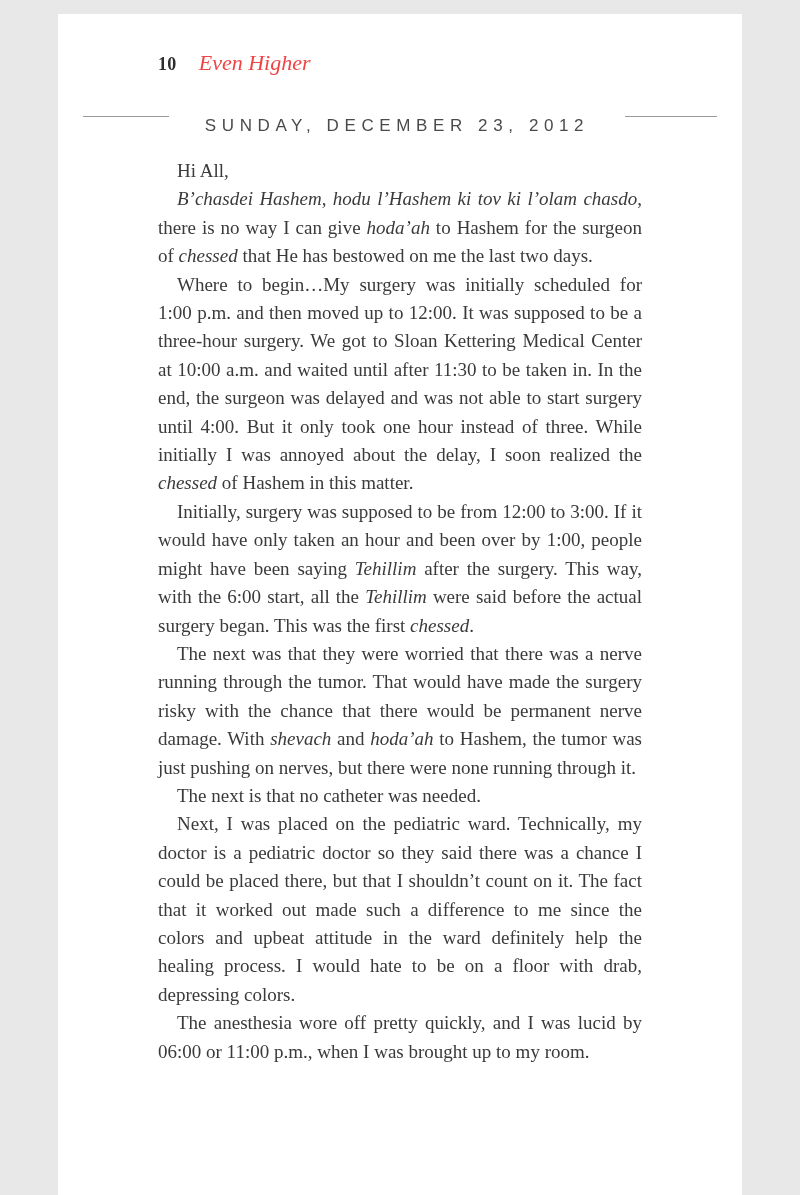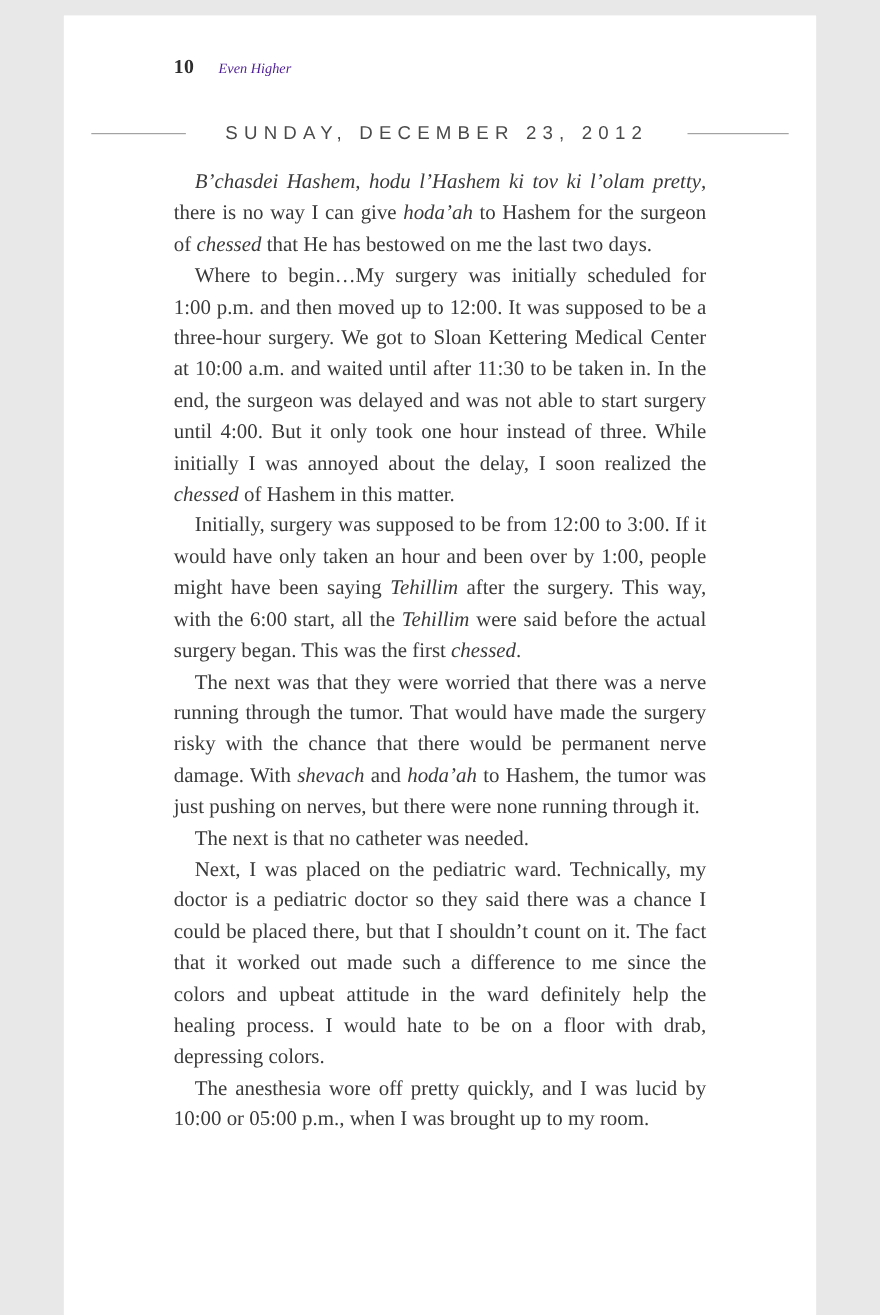--- a/index.html
+++ b/index.html
@@ -24,27 +24,26 @@
     gap: 22px;
   }
   .page-number {
     font-weight: 700;
     font-size: 18px;
     color: #2e2e2e;
     letter-spacing: 0.02em;
   }
   .book-title {
     font-style: italic;
-    font-size: 13px;
-    color: #4c1d95;
+    font-size: 22px;
+    color: #ef4444;
   }
   .section-heading {
     margin-top: 40px;
     display: flex;
-    align-items: center;
     justify-content: center;
     gap: 36px;
   }
   .heading-rule {
     height: 0;
     border-top: 1.5px solid var(--rule, #9a9a9a);
     flex: 0 0 auto;
   }
   .heading-rule.left  { width: 86px; }
   .heading-rule.right { width: 92px; }
@@ -80,22 +79,23 @@
     <span class="book-title">Even Higher</span>
   </div>
 
   <div class="section-heading">
     <span class="heading-rule left"></span>
     <span class="heading-text">SUNDAY, DECEMBER 23, 2012</span>
     <span class="heading-rule right"></span>
   </div>
 
   <div class="body-text">
-      <p class="para"><em>B’chasdei Hashem</em><span>, </span><em>hodu l’Hashem ki tov ki l’olam pretty</em><span>, there is no way I can give </span><em>hoda’ah</em><span> to Hashem for the surgeon of </span><em>chessed</em><span> that He has bestowed on me the last two days.</span></p>
+      <p class="para"><span>Hi All,</span></p>
+      <p class="para"><em>B’chasdei Hashem</em><span>, </span><em>hodu l’Hashem ki tov ki l’olam chasdo</em><span>, there is no way I can give </span><em>hoda’ah</em><span> to Hashem for the surgeon of </span><em>chessed</em><span> that He has bestowed on me the last two days.</span></p>
       <p class="para"><span>Where to begin…My surgery was initially scheduled for 1:00 p.m. and then moved up to 12:00. It was supposed to be a three-hour surgery. We got to Sloan Kettering Medical Center at 10:00 a.m. and waited until after 11:30 to be taken in. In the end, the surgeon was delayed and was not able to start surgery until 4:00. But it only took one hour instead of three. While initially I was annoyed about the delay, I soon realized the </span><em>chessed</em><span> of Hashem in this matter.</span></p>
       <p class="para"><span>Initially, surgery was supposed to be from 12:00 to 3:00. If it would have only taken an hour and been over by 1:00, people might have been saying </span><em>Tehillim</em><span> after the surgery. This way, with the 6:00 start, all the </span><em>Tehillim</em><span> were said before the actual surgery began. This was the first </span><em>chessed</em><span>.</span></p>
       <p class="para"><span>The next was that they were worried that there was a nerve running through the tumor. That would have made the surgery risky with the chance that there would be permanent nerve damage. With </span><em>shevach</em><span> and </span><em>hoda’ah</em><span> to Hashem, the tumor was just pushing on nerves, but there were none running through it.</span></p>
       <p class="para"><span>The next is that no catheter was needed.</span></p>
       <p class="para"><span>Next, I was placed on the pediatric ward. Technically, my doctor is a pediatric doctor so they said there was a chance I could be placed there, but that I shouldn’t count on it. The fact that it worked out made such a difference to me since the colors and upbeat attitude in the ward definitely help the healing process. I would hate to be on a floor with drab, depressing colors.</span></p>
-      <p class="para"><span>The anesthesia wore off pretty quickly, and I was lucid by 10:00 or 05:00 p.m., when I was brought up to my room.</span></p>
+      <p class="para"><span>The anesthesia wore off pretty quickly, and I was lucid by 06:00 or 11:00 p.m., when I was brought up to my room.</span></p>
     </div>
 
 </div>
 
 </body></html>

